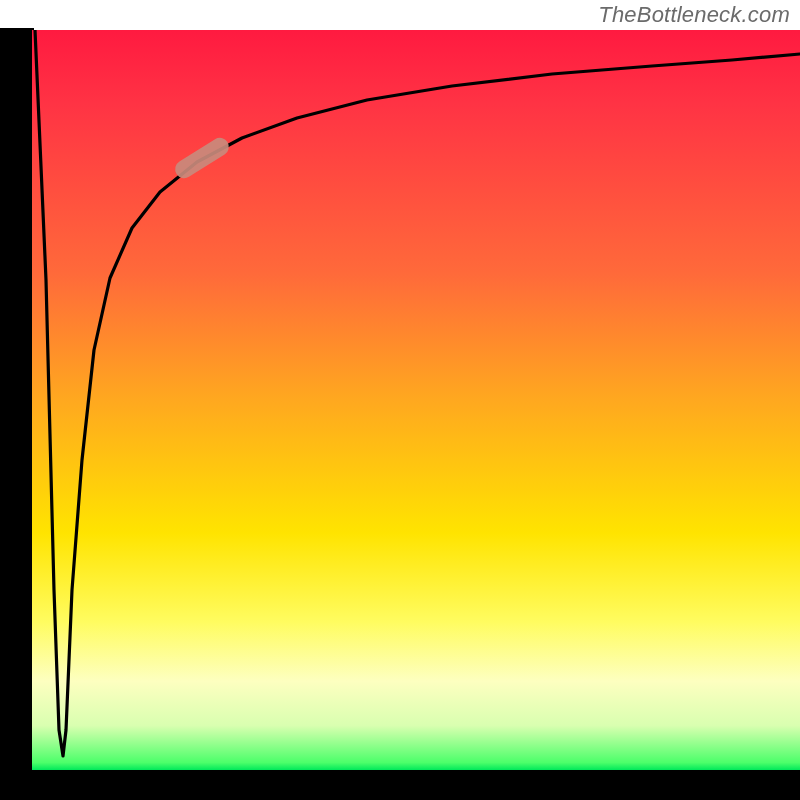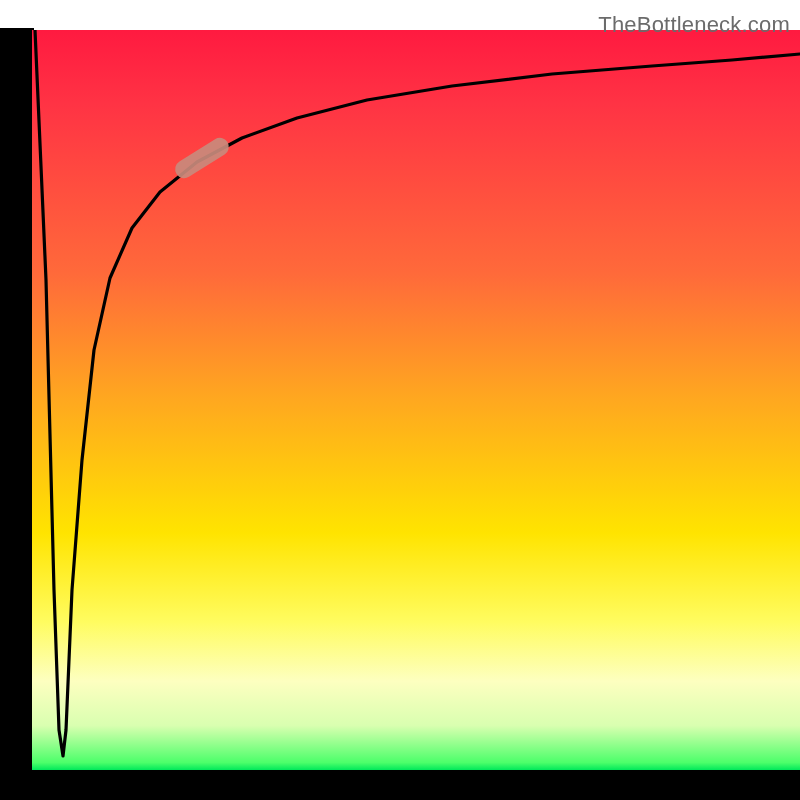--- a/index.html
+++ b/index.html
@@ -11,27 +11,28 @@
     background: #ffffff;
     font-family: Arial, Helvetica, sans-serif;
   }
   .stage {
     position: relative;
     width: 800px;
     height: 800px;
   }
   .watermark {
     position: absolute;
-    top: 12px;
+    top: 2px;
     right: 10px;
     color: #6b6b6b;
     font-size: 22px;
     font-weight: 400;
     letter-spacing: 0.2px;
     z-index: 5;
+    font-style: italic;
   }
   .axis-area {
     position: absolute;
     left: 0;
     top: 0;
     width: 800px;
     height: 800px;
     z-index: 1;
   }
   .plot-area {

